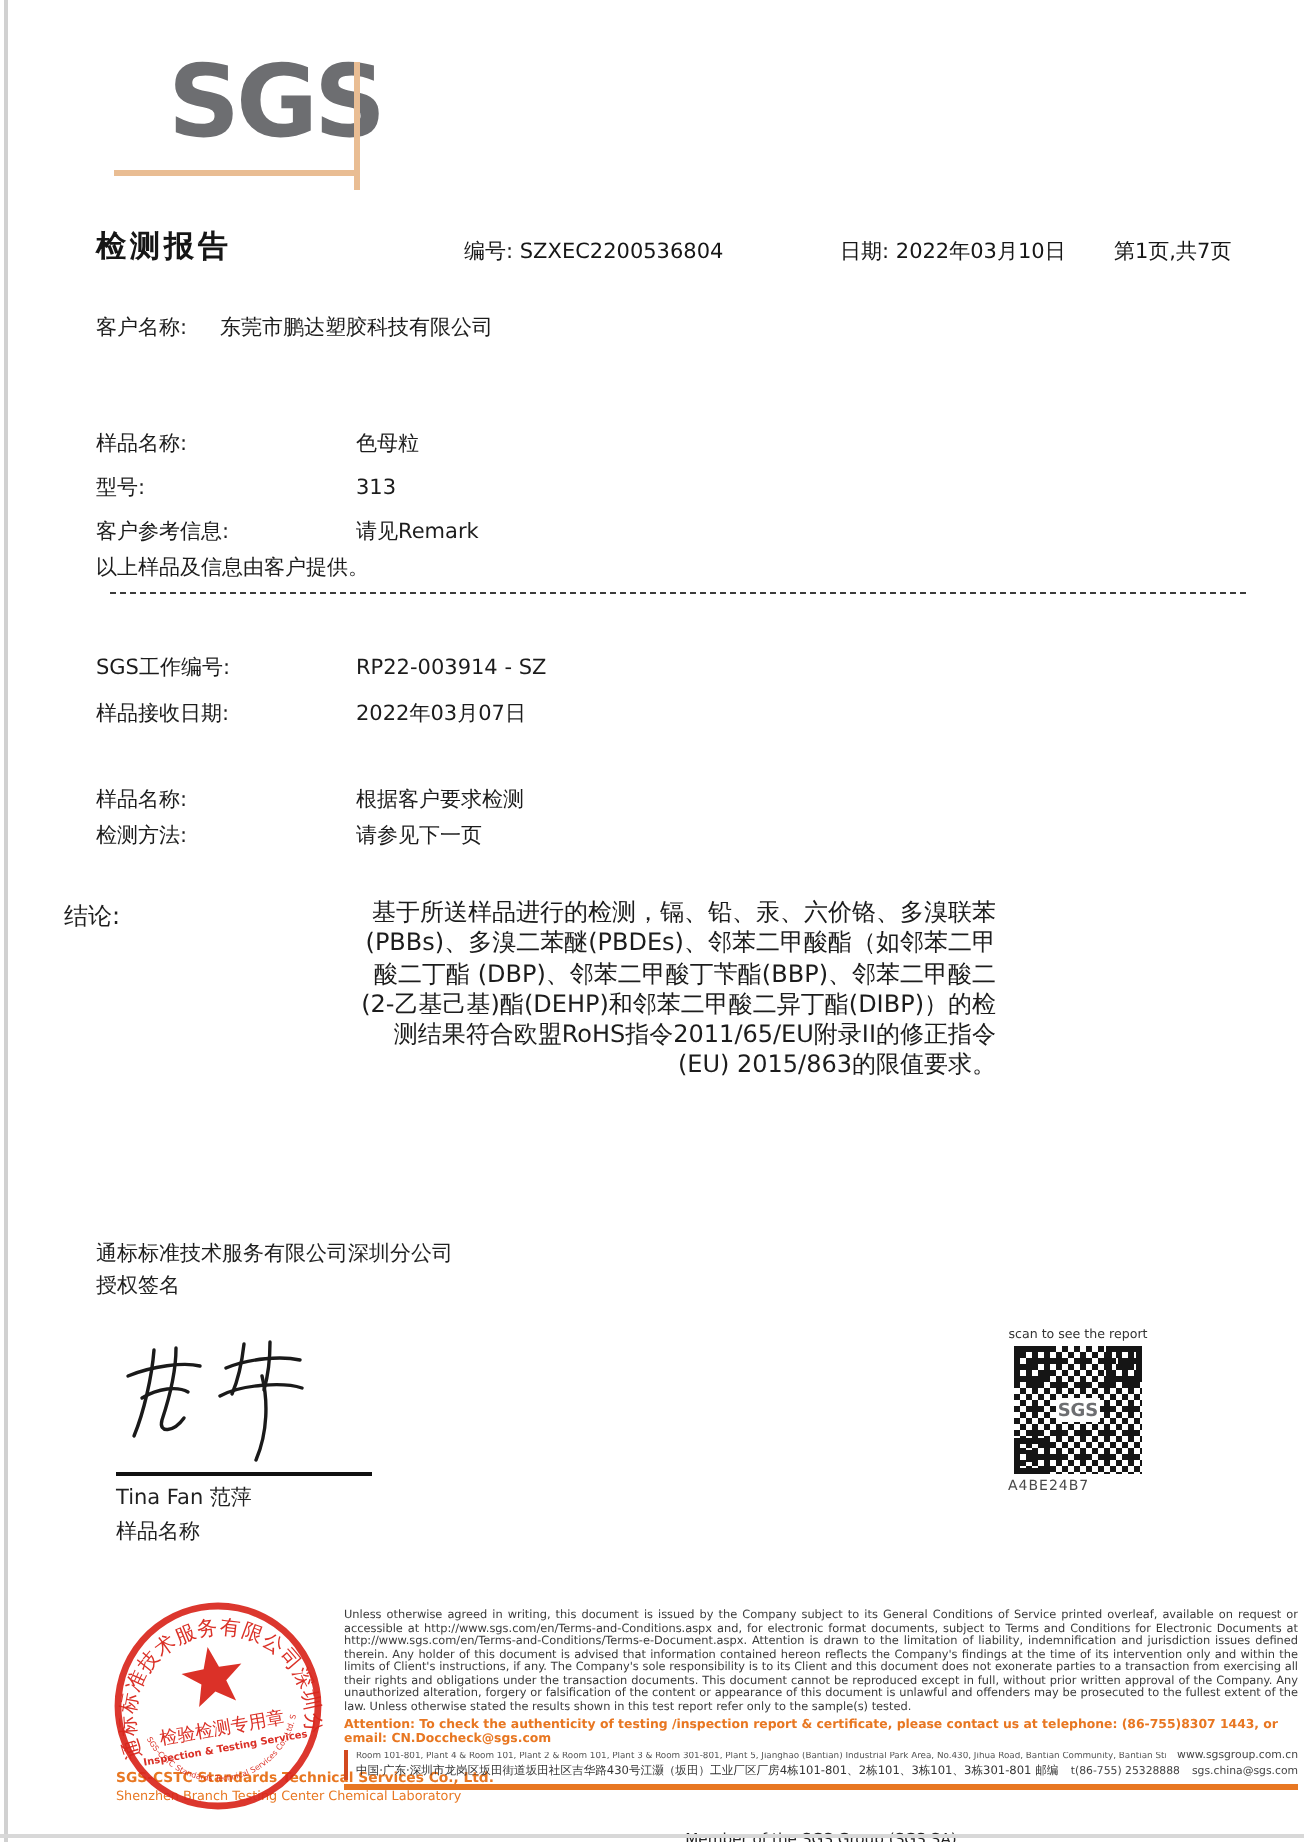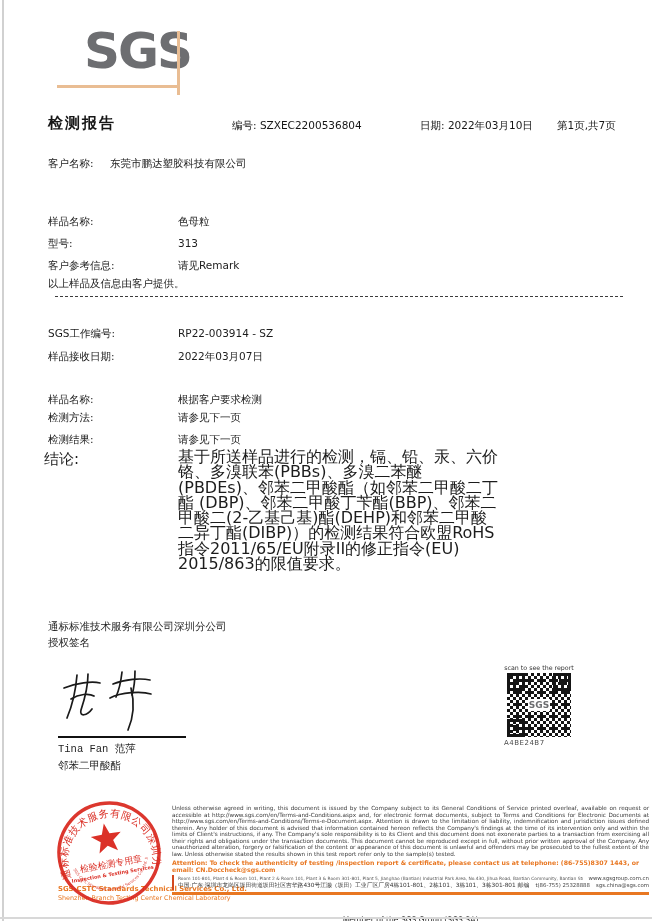--- a/index.html
+++ b/index.html
@@ -24,29 +24,29 @@
   .m-num{left:232px;} .m-date{left:420px;} .m-page{left:557px;}
 
   
   .field{position:absolute;left:48px;font-size:10.5px;white-space:nowrap;color:#1c1c1c;}
   .field .lab{display:inline-block;}
   .v110 .lab{width:62px;}
   .v178 .lab{width:130px;}
   .note{position:absolute;left:48px;font-size:10.5px;color:#1c1c1c;}
   .dashes{position:absolute;left:55px;top:296px;width:568px;border-top:1.6px dashed #3c3c3c;}
 
-  .conclusion-lab{position:absolute;left:44px;top:450px;font-size:15px;}
-  .conclusion-txt{position:absolute;left:178px;top:449px;width:320px;font-size:16px;line-height:15.3px;color:#1c1c1c;}
+  .conclusion-lab{position:absolute;left:32px;top:450px;font-size:12px;}
+  .conclusion-txt{position:absolute;left:178px;top:449px;width:320px;font-size:12px;line-height:15.3px;color:#1c1c1c;text-align:right;}
 
   
   .sig-company{position:absolute;left:48px;top:620px;font-size:10.5px;}
   .sig-auth{position:absolute;left:48px;top:636px;font-size:10.5px;}
   .sig-draw{position:absolute;left:58px;top:666px;}
   .sig-line{position:absolute;left:58px;top:736px;width:128px;height:1.6px;background:#111;}
-  .sig-name{position:absolute;left:58px;top:742px;font-size:10.5px;font-family:Liberation Mono, monospace;}
+  .sig-name{position:absolute;left:58px;top:742px;font-size:10.5px;}
   .sig-role{position:absolute;left:58px;top:759px;font-size:10.5px;}
 
   
   .qr-caption{position:absolute;left:504px;top:664px;width:70px;text-align:center;font-size:6.3px;color:#333;}
   .qr-box{position:absolute;left:507px;top:673px;width:64px;height:64px;}
   .qr-code-text{position:absolute;left:504px;top:739px;width:70px;text-align:left;font-size:7px;color:#4a4a4a;letter-spacing:.5px;}
 
   
   .stamp{position:absolute;left:55px;top:799px;width:108px;height:108px;transform:rotate(-10deg);}
   .sgs-co1{position:absolute;left:58px;top:885px;font-size:6.9px;color:#e87722;white-space:nowrap;font-weight:bold;}
@@ -102,23 +102,20 @@
   </div>
   <div class="field v178" style="top:350px">
     <span class="lab">样品接收日期:</span><span>2022年03月07日</span>
   </div>
   <div class="field v178" style="top:393px">
     <span class="lab">样品名称:</span><span>根据客户要求检测</span>
   </div>
   <div class="field v178" style="top:411px">
     <span class="lab">检测方法:</span><span>请参见下一页</span>
   </div>
-  <div class="field v178" style="top:433px">
-    <span class="lab">检测结果:</span><span>请参见下一页</span>
-  </div>
 
   <div class="conclusion-lab">结论:</div>
   <div class="conclusion-txt">基于所送样品进行的检测，镉、铅、汞、六价铬、多溴联苯(PBBs)、多溴二苯醚(PBDEs)、邻苯二甲酸酯（如邻苯二甲酸二丁酯 (DBP)、邻苯二甲酸丁苄酯(BBP)、邻苯二甲酸二(2-乙基己基)酯(DEHP)和邻苯二甲酸二异丁酯(DIBP)）的检测结果符合欧盟RoHS指令2011/65/EU附录II的修正指令(EU) 2015/863的限值要求。</div>
 
   <div class="sig-company">通标标准技术服务有限公司深圳分公司</div>
   <div class="sig-auth">授权签名</div>
 
   <svg class="sig-draw" width="120" height="68" viewBox="0 0 120 68">
     <g fill="none" stroke="#1a1a1a" stroke-width="1.7" stroke-linecap="round">
       <path d="M6 22 C 18 17, 34 15, 42 17"></path>
@@ -127,21 +124,21 @@
       <path d="M13 33 C 21 28, 31 27, 36 30"></path>
       <path d="M55 18 C 67 13, 83 12, 92 14"></path>
       <path d="M64 6 C 63 15, 61 24, 58 31"></path>
       <path d="M77 5 C 77 14, 76 22, 74 29"></path>
       <path d="M52 32 C 63 26, 84 25, 93 28"></path>
       <path d="M73 22 C 76 34, 76 50, 70 64"></path>
     </g>
   </svg>
   <div class="sig-line"></div>
   <div class="sig-name">Tina Fan 范萍</div>
-  <div class="sig-role">邻苯二甲酸酯</div>
+  <div class="sig-role">样品名称</div>
 
   <div class="qr-caption">scan to see the report</div>
   <svg class="qr-box" width="64" height="64" viewBox="0 0 64 64">
     <defs>
       <pattern id="qrp" width="12" height="12" patternUnits="userSpaceOnUse">
         <rect width="12" height="12" fill="#ffffff"></rect>
         <rect x="0" y="0" width="3" height="3" fill="#151515"></rect>
         <rect x="6" y="0" width="3" height="3" fill="#151515"></rect>
         <rect x="3" y="3" width="3" height="3" fill="#151515"></rect>
         <rect x="9" y="3" width="3" height="3" fill="#151515"></rect>

